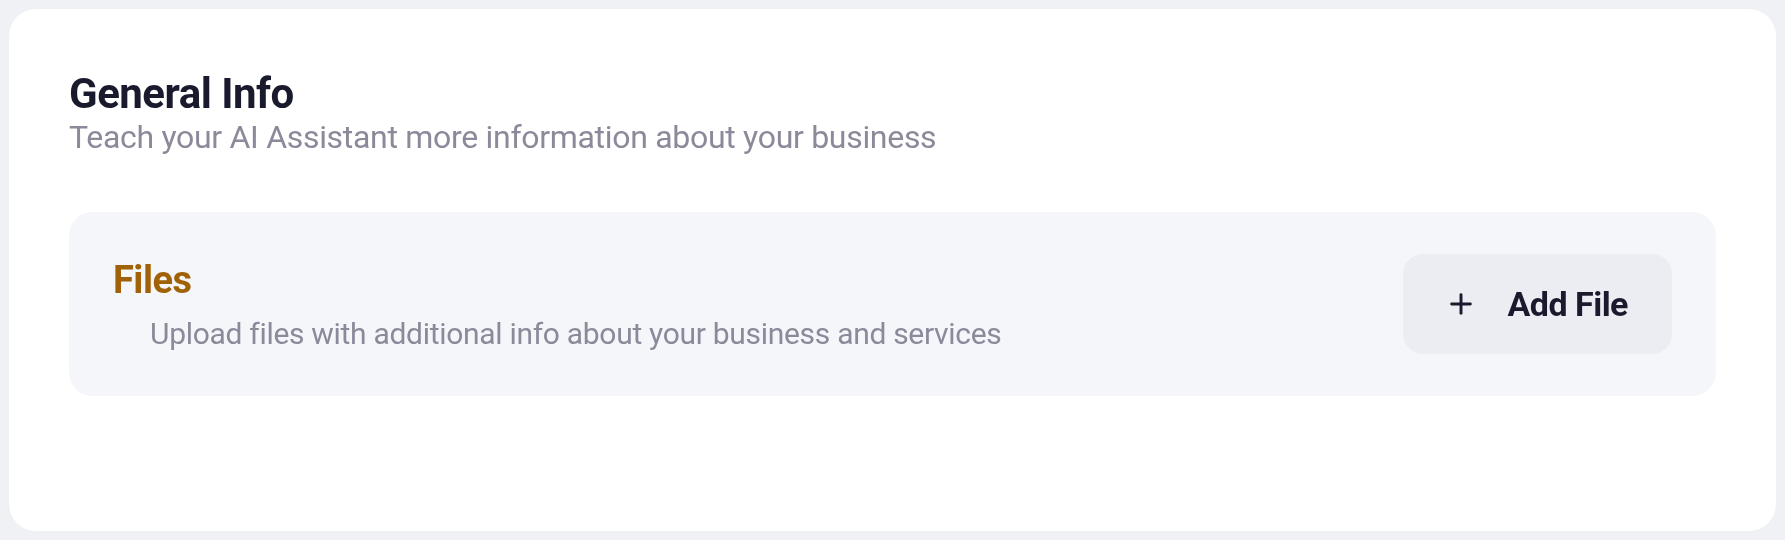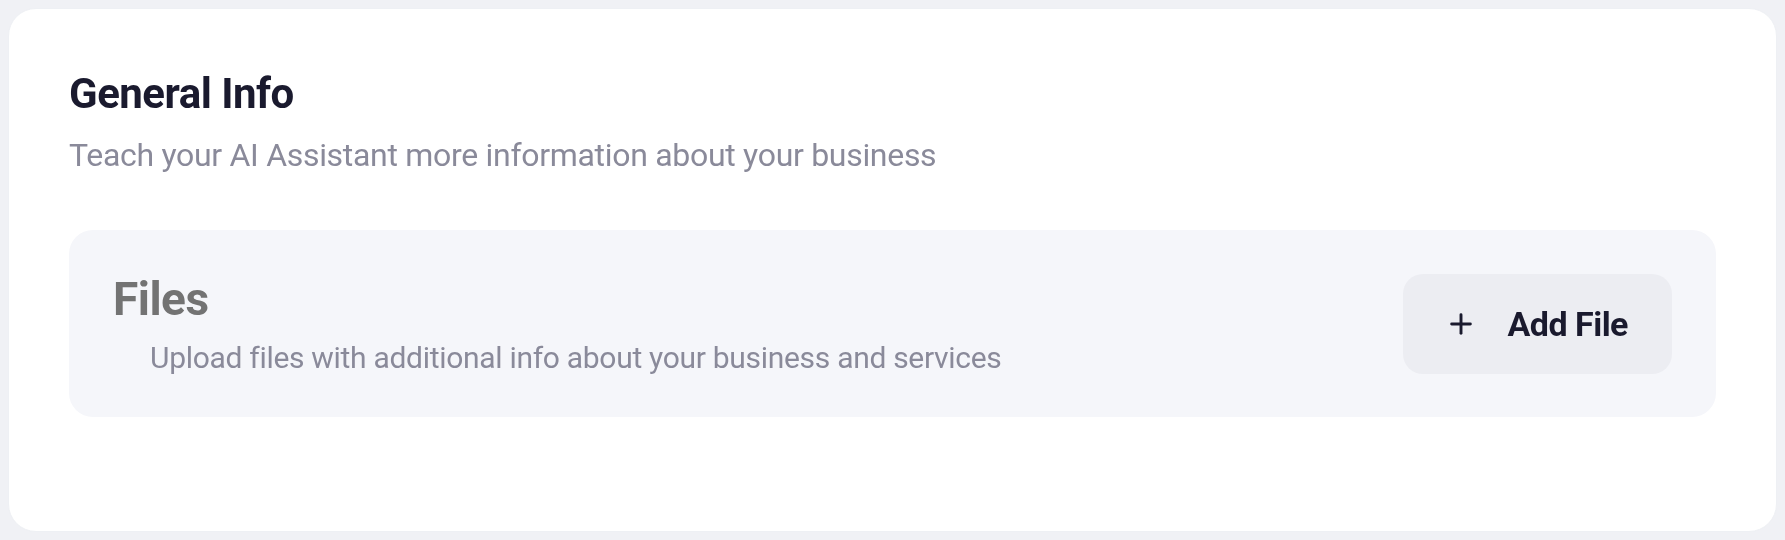--- a/index.html
+++ b/index.html
@@ -23,21 +23,20 @@
       border: 1px solid #eef0f4;
     }
     .header {
       margin-bottom: 56px;
     }
     .title {
       font-size: 42px;
       font-weight: 700;
       color: #1a1a2e;
       letter-spacing: -0.5px;
-      margin-bottom: 18px;
     }
     .subtitle {
       font-size: 32px;
       color: #8a8a9a;
       font-weight: 400;
       letter-spacing: -0.3px;
     }
     .files-section {
       background: #f5f6fa;
       border-radius: 24px;
@@ -45,23 +44,23 @@
       display: flex;
       align-items: center;
       justify-content: space-between;
     }
     .files-left {
       display: flex;
       flex-direction: column;
       gap: 14px;
     }
     .files-title {
-      font-size: 46px;
+      font-size: 38px;
       font-weight: 700;
-      color: #737373;
+      color: #a16207;
       letter-spacing: -0.5px;
     }
     .files-subtitle {
       font-size: 30px;
       color: #8a8a9a;
       font-weight: 400;
       letter-spacing: -0.3px;
       margin-left: 37px;
     }
     .add-file-button {

